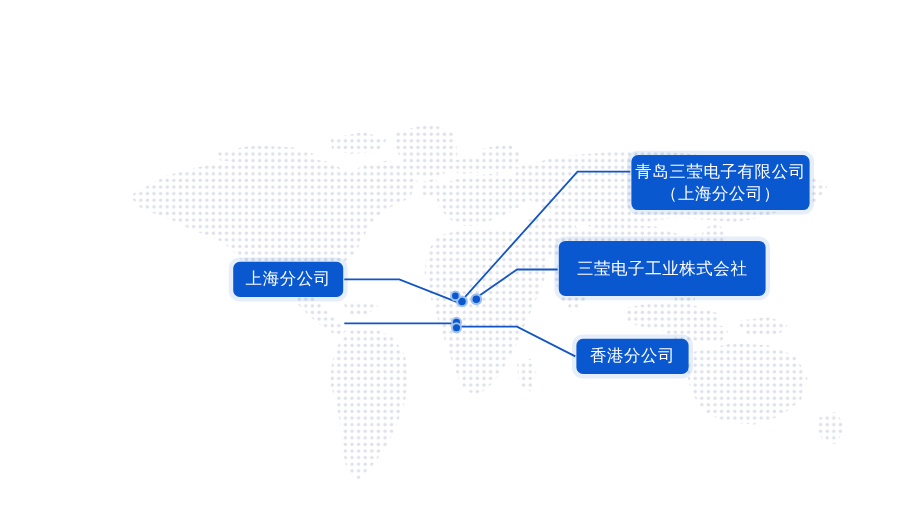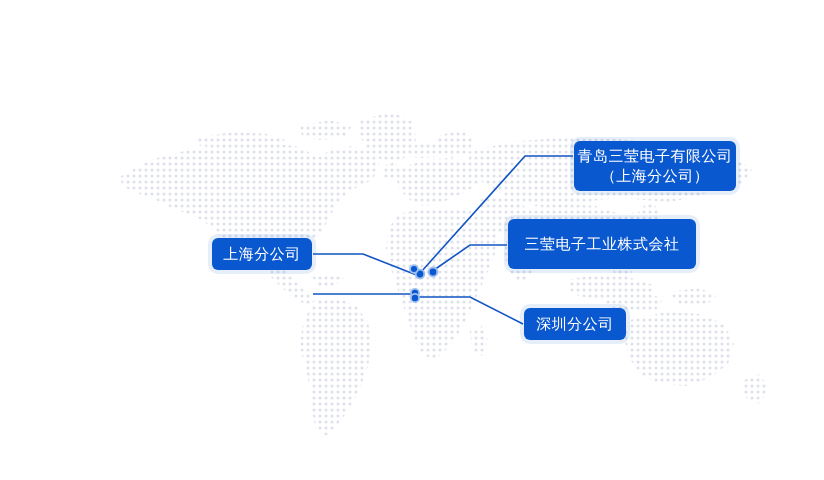--- a/index.html
+++ b/index.html
@@ -216,16 +216,16 @@
   <div class="map-label label-two-line" id="label-korea">
     <span class="line1">三莹电子工业株式会社</span>
   </div>
 
   <div class="map-label label-one-line" id="label-shanghai">
     <span class="line1">上海分公司</span>
   </div>
 
 
   <div class="map-label label-one-line" id="label-hongkong">
-    <span class="line1">深圳分公司</span>
+    <span class="line1">香港分公司</span>
   </div>
 
 </div>
 
 </body></html>

